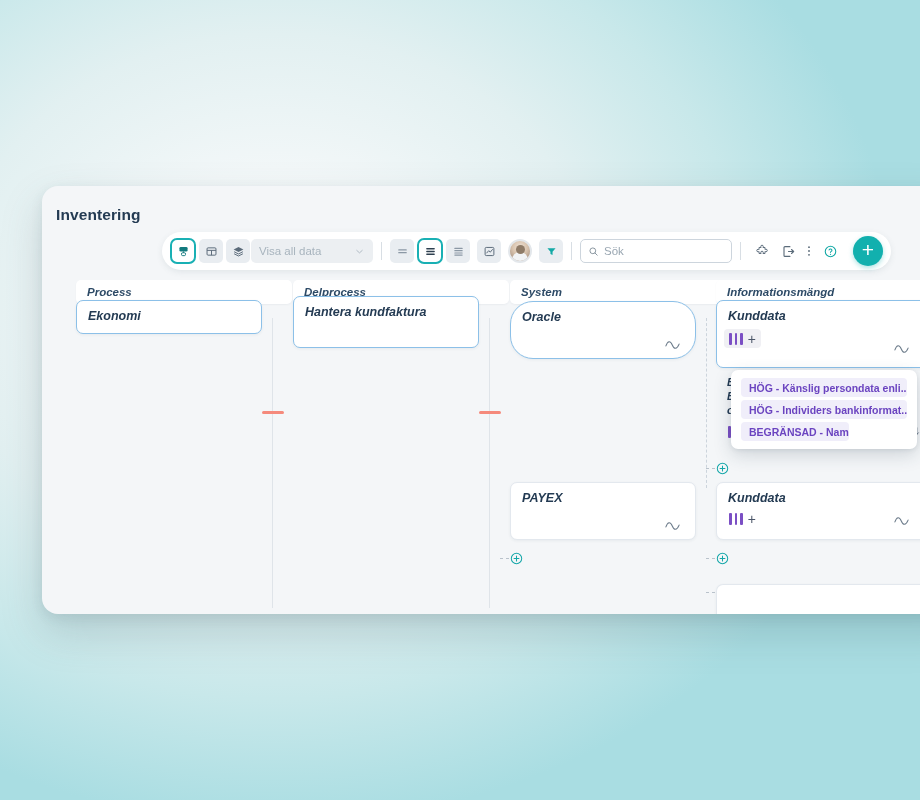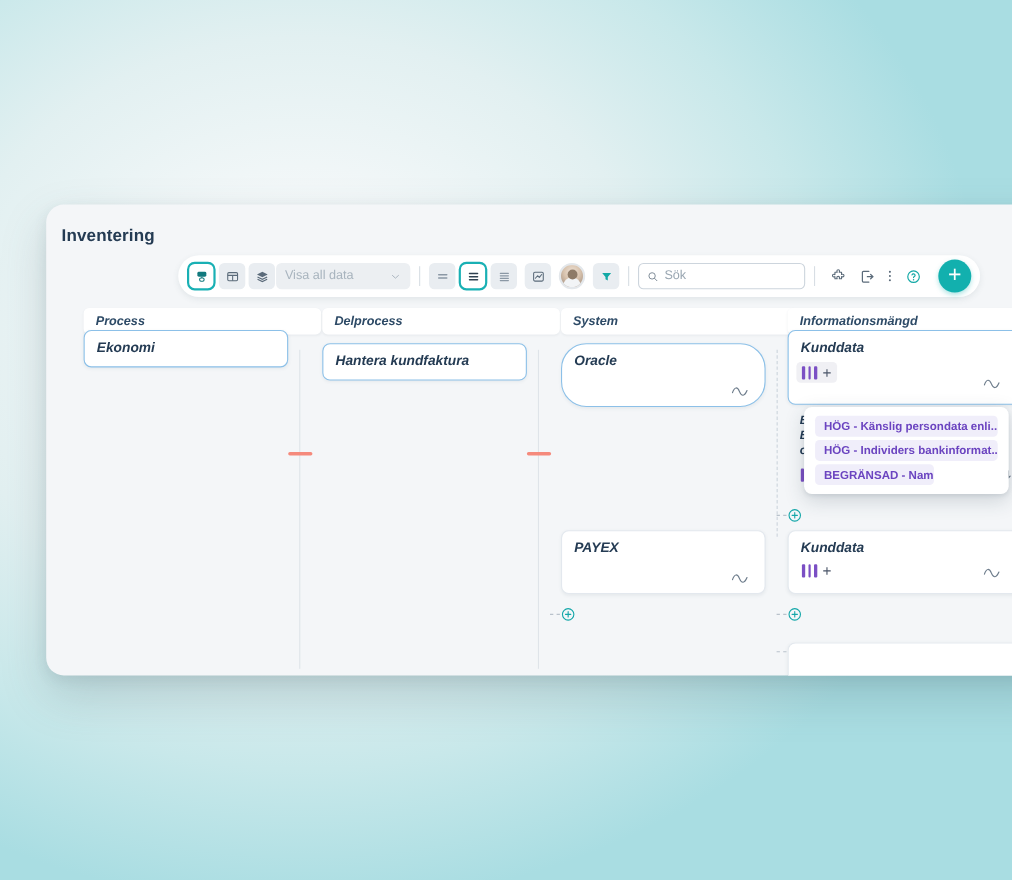--- a/index.html
+++ b/index.html
@@ -406,30 +406,30 @@
     <div class="col" style="left:34px;">
       <div class="col-head">Process</div>
       <div class="card" style="left:0; top:20px; width:186px; height:34px;">
         <div class="card-title">Ekonomi</div>
       </div>
     </div>
     <div class="connector" style="left:220px; top:131px; width:22px;"></div>
 
     <div class="col" style="left:251px;">
       <div class="col-head">Delprocess</div>
-      <div class="card" style="left:0; top:32px; width:186px; height:34px;padding-left:11px;">
+      <div class="card" style="left:0; top:16px; width:186px; height:52px;padding-left:11px;">
         <div class="card-title">Hantera kundfaktura</div>
       </div>
     </div>
     <div class="connector" style="left:437px; top:131px; width:22px;"></div>
 
     <div class="col" style="left:468px;">
       <div class="col-head">System</div>
 
-      <div class="card" style="left:0; top:32px; width:186px; height:58px;border-radius:23px;">
+      <div class="card" style="left:0; top:21px; width:186px; height:58px;border-radius:23px;">
         <div class="card-title">Oracle</div>
         <svg class="card-wave" viewBox="0 0 22 12">
           <path d="M1 7 C3 1, 6 1, 8 6 C10 11, 13 11, 15.5 5" fill="none" stroke="#6e7d8c" stroke-width="1.2" stroke-linecap="round"></path>
         </svg>
       </div>
 
       <div class="card plain" style="left:0; top:202px; width:186px; height:58px;">
         <div class="card-title">PAYEX</div>
         <svg class="card-wave" viewBox="0 0 22 12">
           <path d="M1 7 C3 1, 6 1, 8 6 C10 11, 13 11, 15.5 5" fill="none" stroke="#6e7d8c" stroke-width="1.2" stroke-linecap="round"></path>

